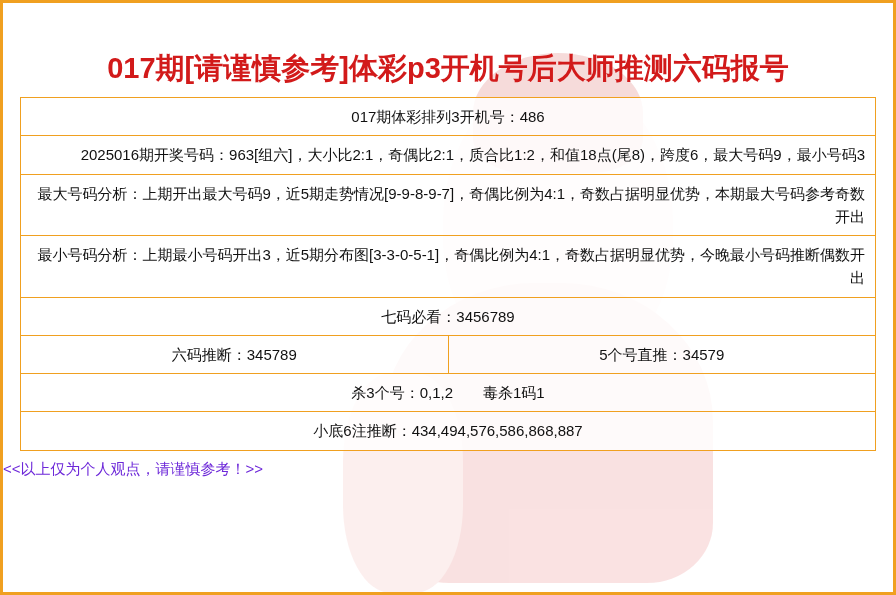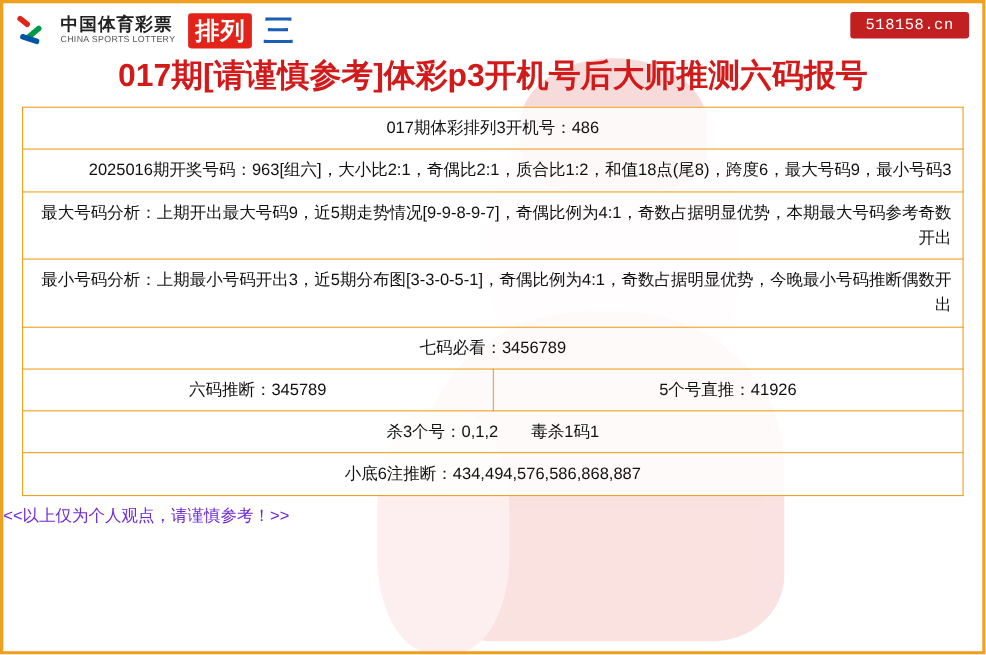--- a/index.html
+++ b/index.html
@@ -204,34 +204,20 @@
   <div class="bg-figure">
     <div class="blob1"></div>
     <div class="blob3"></div>
     <div class="blob2"></div>
     <div class="blob4"></div>
   </div>
 
   <div class="content">
 
     <div class="header">
-      <div class="logo-wrap">
-        <div class="logo-mark">
-          <div class="s1"></div>
-            <div class="s2"></div>
-            <div class="s3"></div>
-        </div>
-        <div class="logo-text">
-          <span class="logo-cn">中国体育彩票</span>
-          <span class="logo-en">CHINA SPORTS LOTTERY</span>
-        </div>
-        <span class="brand-pl">排列</span>
-        <span class="brand-three">三</span>
-      </div>
-      <div class="site-badge">518158.cn</div>
     </div>
 
     <div class="title">017期[请谨慎参考]体彩p3开机号后大师推测六码报号</div>
 
     <table class="tbl">
       <tbody>
         <tr>
           <td class="center" colspan="2">017期体彩排列3开机号：486</td>
         </tr>
         <tr>
@@ -241,21 +227,21 @@
           <td class="left" colspan="2">最大号码分析：上期开出最大号码9，近5期走势情况[9-9-8-9-7]，奇偶比例为4:1，奇数占据明显优势，本期最大号码参考奇数开出</td>
         </tr>
         <tr>
           <td class="left" colspan="2">最小号码分析：上期最小号码开出3，近5期分布图[3-3-0-5-1]，奇偶比例为4:1，奇数占据明显优势，今晚最小号码推断偶数开出</td>
         </tr>
         <tr>
           <td class="center" colspan="2">七码必看：3456789</td>
         </tr>
         <tr>
           <td class="center" style="width:50%">六码推断：345789</td>
-          <td class="center" style="width:50%">5个号直推：41926</td>
+          <td class="center" style="width:50%">5个号直推：34579</td>
         </tr>
         <tr>
           <td class="center" colspan="2">杀3个号：0,1,2　　毒杀1码1</td>
         </tr>
         <tr>
           <td class="center" colspan="2">小底6注推断：434,494,576,586,868,887</td>
         </tr>
       </tbody>
     </table>
 

